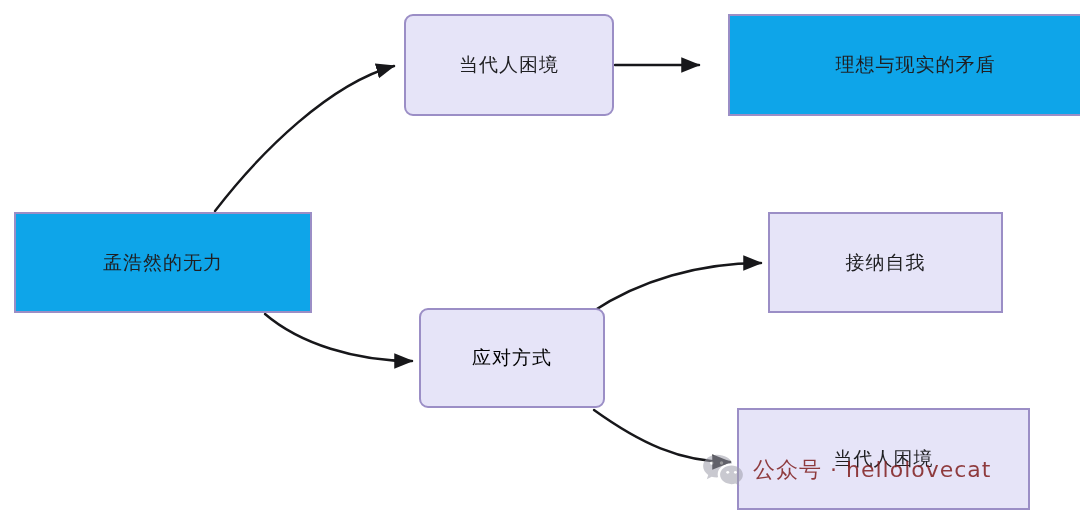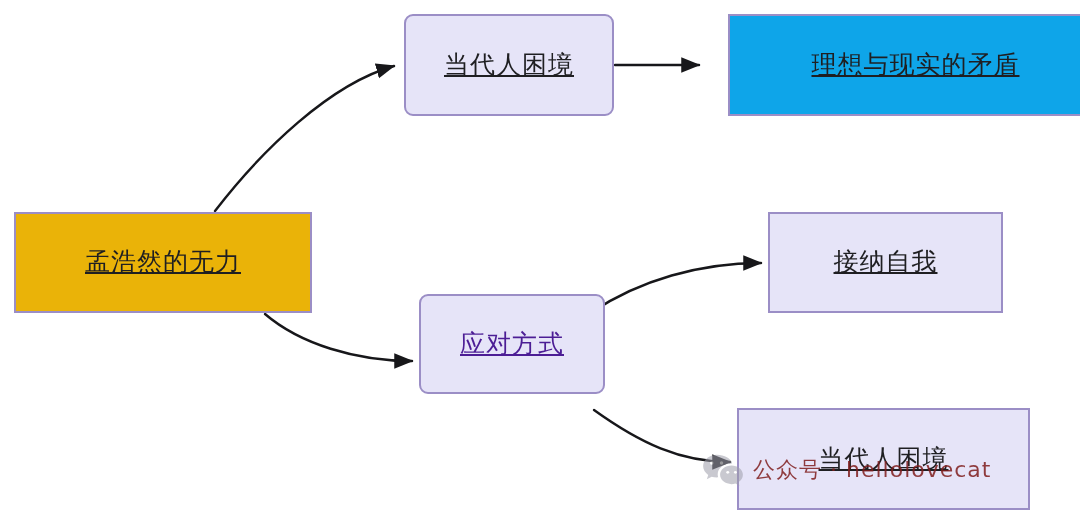--- a/index.html
+++ b/index.html
@@ -27,26 +27,25 @@
   }
   .node {
     position: absolute;
     box-sizing: border-box;
     display: flex;
     align-items: center;
     justify-content: center;
     background: #e6e4f8;
     border: 2px solid #9b8ec6;
     color: #1f1f22;
-    font-size: 25px;
+    font-size: 19px;
     line-height: 1.15;
     letter-spacing: 1px;
     white-space: nowrap;
     z-index: 2;
-    text-decoration: underline;
   }
   .node.rounded {
     border-radius: 9px;
   }
   .node-label {
     display: block;
   }
   
   #watermark {
     position: absolute;
@@ -85,33 +84,33 @@
     </defs>
     <g id="edges-group">
         <path d="M 215 211 C 262 150 330 84 394 66" fill="none" stroke="#17171a" stroke-width="2.4" stroke-linecap="round" marker-end="url(#arrowhead)"></path>
         <path d="M 615 65 L 699 65" fill="none" stroke="#17171a" stroke-width="2.4" stroke-linecap="round" marker-end="url(#arrowhead)"></path>
         <path d="M 265 314 C 300 344 356 361 412 361" fill="none" stroke="#17171a" stroke-width="2.4" stroke-linecap="round" marker-end="url(#arrowhead)"></path>
         <path d="M 592 312 C 640 280 700 263 761 263" fill="none" stroke="#17171a" stroke-width="2.4" stroke-linecap="round" marker-end="url(#arrowhead)"></path>
         <path d="M 594 410 C 640 443 680 462 730 462" fill="none" stroke="#17171a" stroke-width="2.4" stroke-linecap="round" marker-end="url(#arrowhead)"></path>
       </g>
   </svg>
 
-  <div class="node" style="left: 14px; top: 212px; width: 298px; height: 101px; background: #eab308; border-color: rgb(155, 142, 198); color: rgb(31, 31, 34);">
+  <div class="node" style="left: 14px; top: 212px; width: 298px; height: 101px; background: #0ea5e9; border-color: rgb(155, 142, 198); color: rgb(31, 31, 34);">
     <span class="node-label">孟浩然的无力</span>
   </div>
 
   <div class="node rounded" style="left: 404px; top: 14px; width: 210px; height: 102px; background: rgb(230, 228, 248); border-color: rgb(155, 142, 198); color: rgb(31, 31, 34);">
     <span class="node-label">当代人困境</span>
   </div>
 
   <div class="node" style="left: 728px; top: 14px; width: 358px; height: 102px; background: #0ea5e9; border-color: rgb(155, 142, 198); color: rgb(31, 31, 34); padding-left: 17px;">
     <span class="node-label">理想与现实的矛盾</span>
   </div>
 
-  <div class="node rounded" style="left: 419px; top: 294px; width: 186px; height: 100px; background: rgb(230, 228, 248); border-color: rgb(155, 142, 198); color: #4c1d95;">
+  <div class="node rounded" style="left: 419px; top: 308px; width: 186px; height: 100px; background: rgb(230, 228, 248); border-color: rgb(155, 142, 198); color: #000000;">
     <span class="node-label">应对方式</span>
   </div>
 
   <div class="node" style="left: 768px; top: 212px; width: 235px; height: 101px; background: rgb(230, 228, 248); border-color: rgb(155, 142, 198); color: rgb(31, 31, 34);">
     <span class="node-label">接纳自我</span>
   </div>
 
   <div class="node" style="left: 737px; top: 408px; width: 293px; height: 102px; background: rgb(230, 228, 248); border-color: rgb(155, 142, 198); color: rgb(31, 31, 34);">
     <span class="node-label">当代人困境</span>
   </div>

